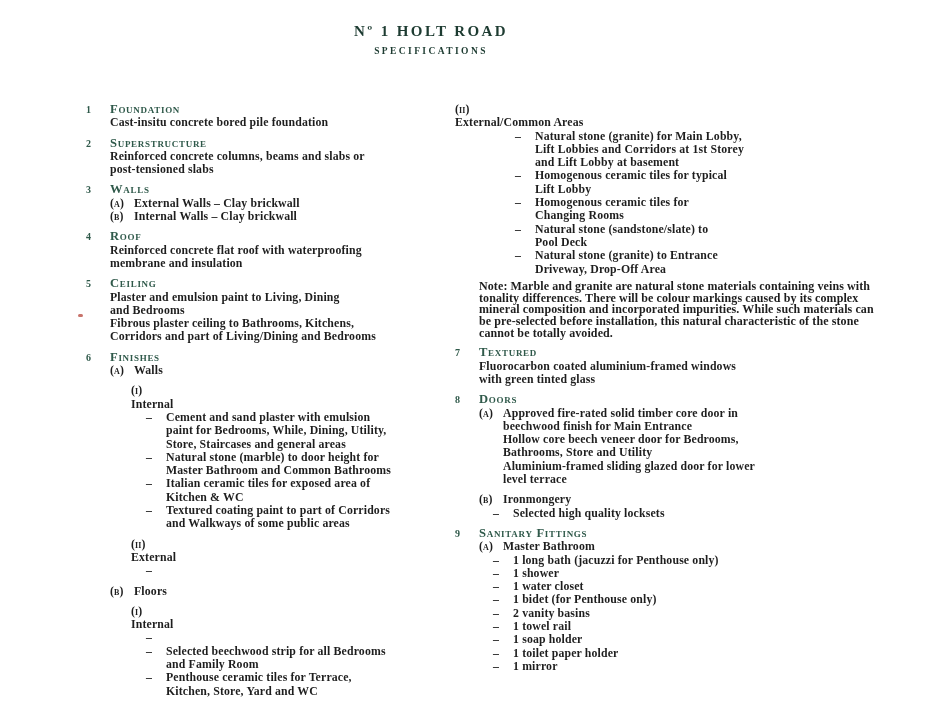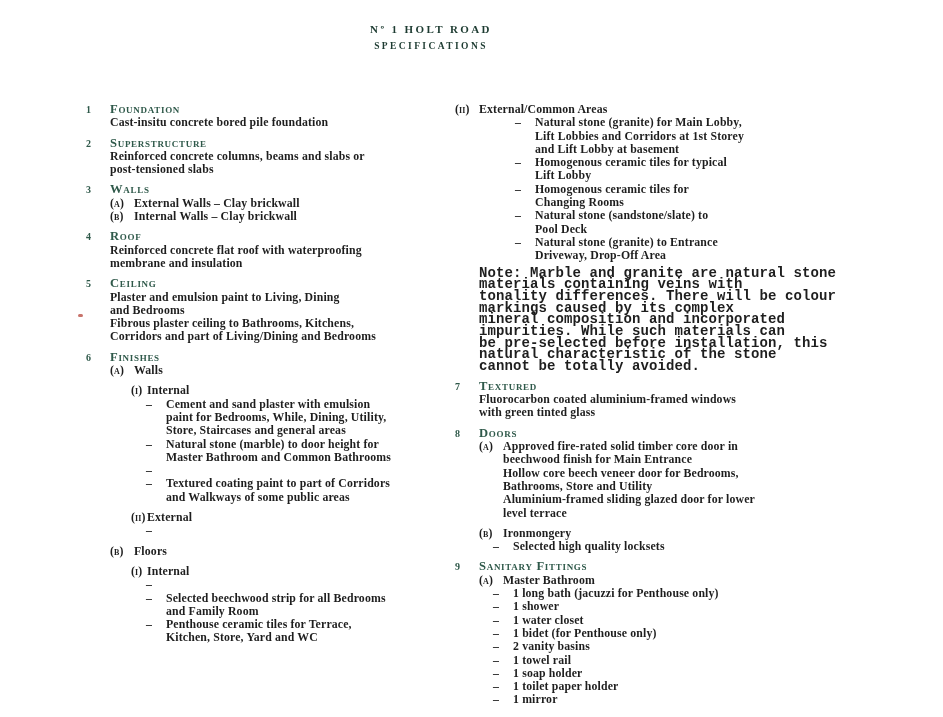--- a/index.html
+++ b/index.html
@@ -10,21 +10,21 @@
     font-weight: 700;
     color: var(--body, #1e1e1e);
     position: relative;
     overflow: hidden;
   }
   .page { position: absolute; inset: 0; }
 
   
   .doc-header { position: absolute; top: 23px; left: 0; width: 862px; text-align: center; }
   .doc-title {
-    font-size: 11px; letter-spacing: 2.4px; color: var(--title, #1d3b31);
+    font-size: 15px; letter-spacing: 2.4px; color: var(--title, #1d3b31);
   }
   .doc-subtitle {
     margin-top: 6px; font-size: 9.5px; letter-spacing: 2.4px; color: var(--title, #1d3b31);
   }
 
   
   .col { position: absolute; top: 103px; font-size: 11.8px; line-height: 13.3px; letter-spacing: 0.15px; }
   .col-left  { left: 86px;  width: 352px; }
   .col-right { left: 455px; width: 420px; }
 
@@ -43,32 +43,32 @@
   }
 
   
   .t-para { margin-left: 24px; }
 
   
   .t-alpha { margin-left: 24px; }
   .t-alpha .lbl { width: 24px; flex: none; font-variant: small-caps; }
 
   
-  .t-roman { margin-left: 45px; }
+  .t-roman { margin-left: 45px; flex-direction: column; }
   .t-roman .lbl { width: 16px; flex: none; font-variant: small-caps; }
   .col-right .t-roman { margin-left: 0; }
   .col-right .t-roman .lbl { width: 24px; }
 
   
   .t-bullet  { margin-left: 60px; }
   .t-bullet2 { margin-left: 38px; }
   .dash { width: 20px; flex: none; }
 
   
-  .t-note { margin-left: 24px; font-size: 14px; line-height: 11.7px; letter-spacing: 0.1px; font-family: Liberation Mono, monospace; }
+  .t-note { margin-left: 24px; font-size: 12px; line-height: 11.7px; letter-spacing: 0.1px; }
   .t-note.gap { margin-top: 5px; }
 
   
   .artifact {
     position: absolute; left: 78px; top: 314px; width: 5px; height: 3px;
     background: #b5443a; opacity: 0.75; border-radius: 2px;
   }
 </style>
 </head>
 <body style="--green: #2f594a; --title: #1d3b31; --body: #1e1e1e;">
@@ -144,20 +144,22 @@
 paint for Bedrooms, While, Dining, Utility,
 Store, Staircases and general areas</span>
       </div>
       <div class="row t-bullet">
         <span class="dash">–</span>
         <span class="row-text">Natural stone (marble) to door height for
 Master Bathroom and Common Bathrooms</span>
       </div>
       <div class="row t-bullet">
         <span class="dash">–</span>
+        <span class="row-text">Italian ceramic tiles for exposed area of
+Kitchen &amp; WC</span>
       </div>
       <div class="row t-bullet">
         <span class="dash">–</span>
         <span class="row-text">Textured coating paint to part of Corridors
 and Walkways of some public areas</span>
       </div>
       <div class="row t-roman gap">
         <span class="lbl">(ii)</span>
         <span class="row-text">External</span>
       </div>

